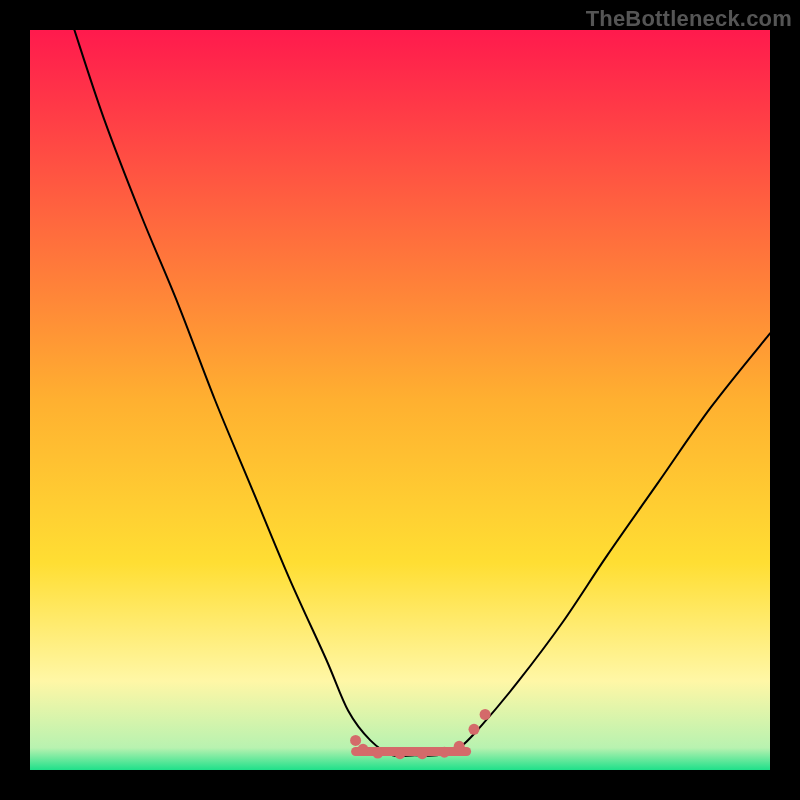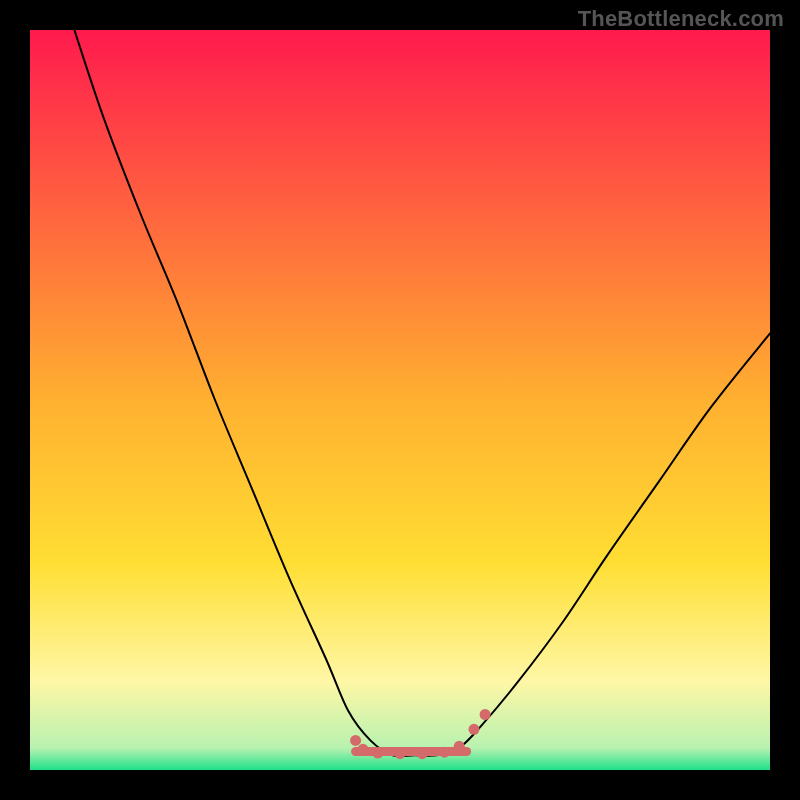--- a/index.html
+++ b/index.html
@@ -13,21 +13,21 @@
   }
   .frame {
     position: relative;
     width: 800px;
     height: 800px;
     background: #000;
   }
   .watermark {
     position: absolute;
     top: 6px;
-    right: 16px;
+    right: 8px;
     color: #555;
     font-size: 22px;
     font-weight: 600;
     letter-spacing: 0.2px;
     user-select: none;
   }
   .plot {
     position: absolute;
     left: 30px;
     top: 30px;

